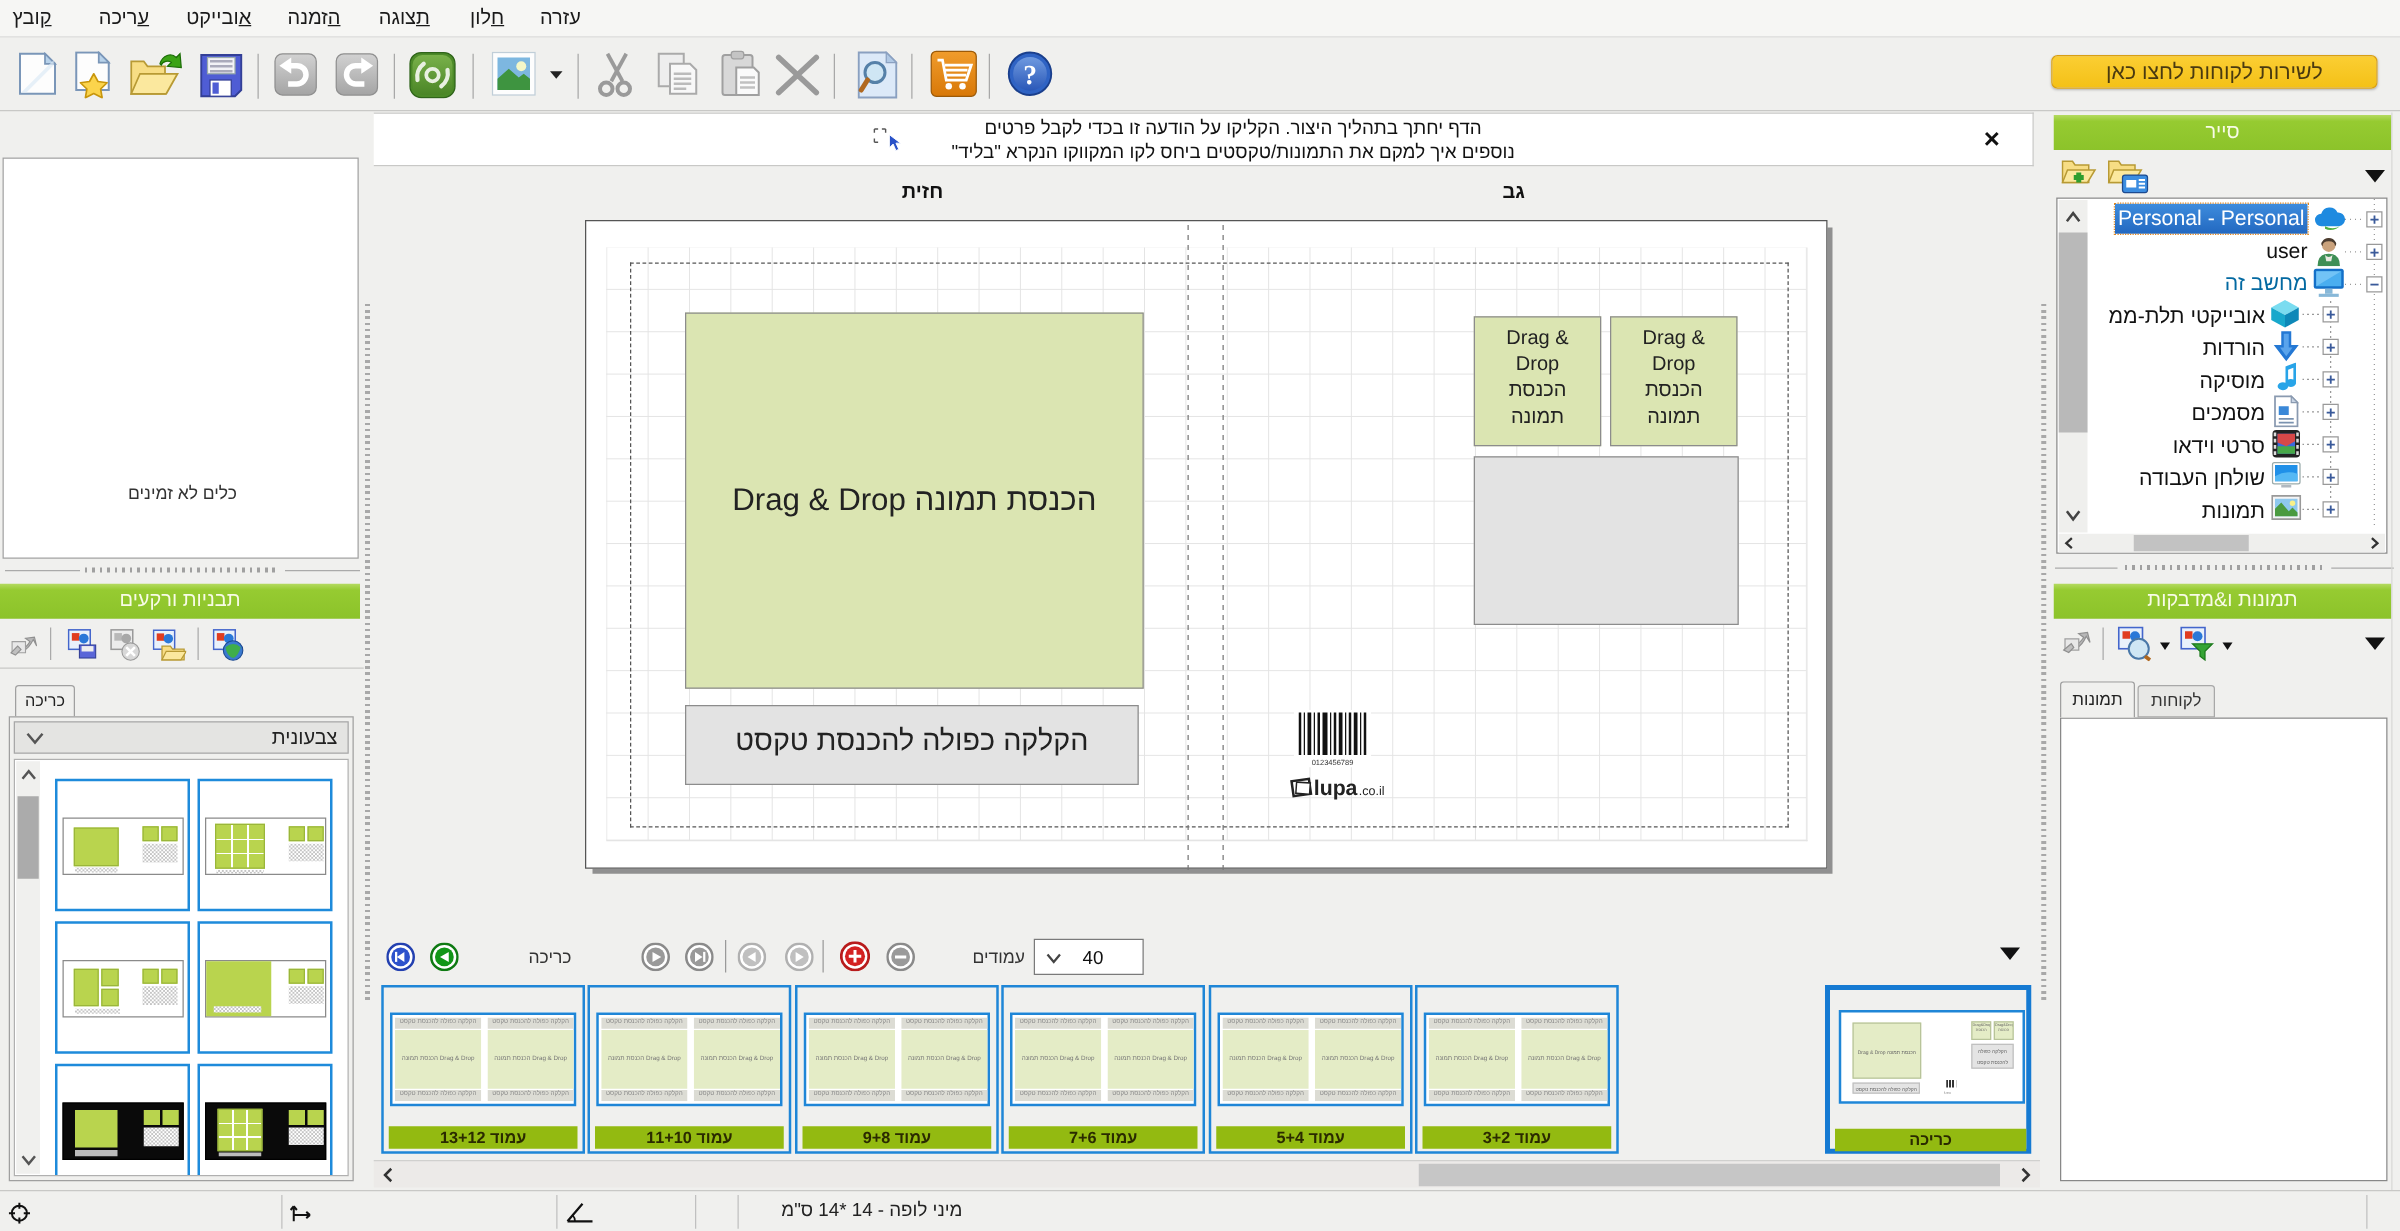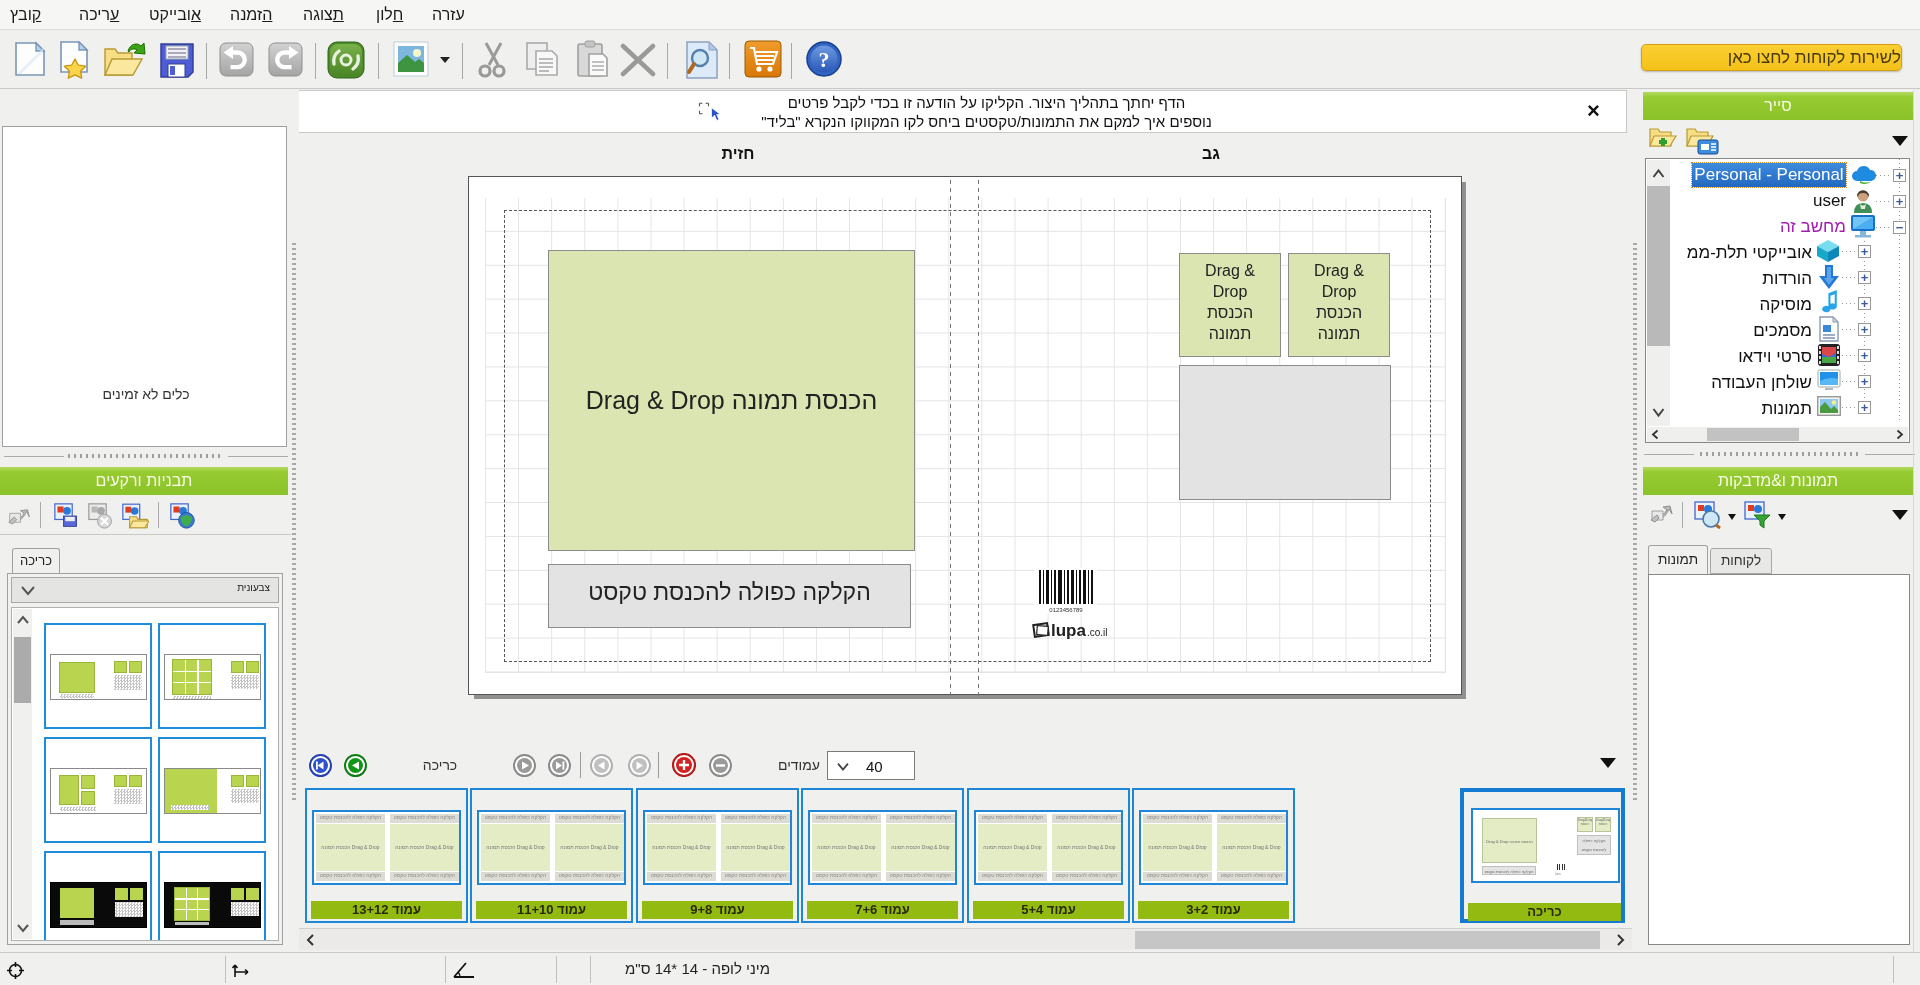--- a/index.html
+++ b/index.html
@@ -5,21 +5,21 @@
 * { margin:0; padding:0; box-sizing:border-box; }
 html,body { width:1920px; height:985px; overflow:hidden; }
 body { font-family:"Liberation Sans", sans-serif; background:#f0f0ee; position:relative; }
 .abs { position:absolute; }
 
 #menubar { left:0; top:0; width:1920px; height:30px; background:#f6f6f4; border-bottom:1px solid #dcdcda; }
 #menubar span { position:absolute; top:6px; font-size:16px; color:#1a1a1a; direction:rtl; }
 
 #toolbar { left:0; top:31px; width:1920px; height:58px; background:#f0f0ee; border-bottom:1px solid #c8c8c6; }
 .tsep { position:absolute; top:12px; width:1px; height:36px; background:#a8a8a8; }
-#csbtn { position:absolute; left:1641px; top:13px; width:261px; height:27px; background:linear-gradient(#fbce33,#f4c117); border:1px solid #d89f13; border-radius:5px; color:#4a3a10; font-size:17px; text-align:right; line-height:25px; direction:rtl; box-shadow:0 1px 2px rgba(0,0,0,.25); }
+#csbtn { position:absolute; left:1641px; top:13px; width:261px; height:27px; background:linear-gradient(#fbce33,#f4c117); border:1px solid #d89f13; border-radius:5px; color:#4a3a10; font-size:17px; text-align:center; line-height:25px; direction:rtl; box-shadow:0 1px 2px rgba(0,0,0,.25); }
 
 .greenhdr { background:linear-gradient(#b4da60 0%, #96cb31 18%, #8cc32a 100%); color:#f8fbe6; text-align:center; font-size:16px; height:28px; line-height:28px; }
 .whitebox { background:#fff; border:1px solid #a0a0a0; }
 .dotsplit { background-image:repeating-linear-gradient(90deg,#a0a0a0 0 2px,transparent 2px 6px); height:4px; }
 .vdotsplit { background-image:repeating-linear-gradient(0deg,#a8a8a8 0 2px,transparent 2px 5px); width:4px; }
 .tpl { position:absolute; width:108px; height:106px; border:2px solid #1e8bdb; background:#fff; }
 .mini { position:absolute; left:4px; top:29px; width:97px; height:46px; border:1px solid #8a8a8a; background:#fff; }
 .chk { background-image:repeating-conic-gradient(#c4c4c4 0 25%, #fff 0 50%); background-size:3px 3px; }
 .grid9 { background:#b9d44e; border:1px solid #9ab63a;
   background-image:linear-gradient(90deg, transparent 0 31%, #fff 31% 35%, transparent 35% 64%, #fff 64% 68%, transparent 68%),
@@ -237,21 +237,21 @@
  </svg>
  <div class="abs" style="left:0px;top:444px;width:291px;height:1px;background:#c8c8c6"></div>
 
  <div class="abs" style="left:12px;top:458px;width:48px;height:26px;background:#f0f0ee;border:1px solid #a0a0a0;border-bottom:none;border-radius:3px 3px 0 0;text-align:center;font-size:13px;color:#222;line-height:24px;">כריכה</div>
  <div class="abs" style="left:7px;top:483px;width:276px;height:372px;border:1px solid #a0a0a0;background:#f0f0ee;"></div>
 
  <div class="abs" style="left:11px;top:487px;width:268px;height:26px;background:#e4e4e2;border:1px solid #a8a8a8;">
    <svg class="abs" style="left:8px;top:7px" width="16" height="12" viewBox="0 0 16 12">
         <path d="M2 2 l6 7 6-7" fill="none" stroke="#555" stroke-width="2"></path>
       </svg>
-   <div class="abs" style="right:8px;top:4px;font-size:10px;color:#222;direction:rtl;">צבעונית</div>
+   <div class="abs" style="right:8px;top:4px;font-size:16px;color:#222;direction:rtl;">צבעונית</div>
  </div>
 
  <div class="abs whitebox" style="left:11px;top:517px;width:268px;height:334px;border-color:#b0b0b0;"></div>
 
  <div class="abs" style="left:13px;top:519px;width:19px;height:330px;background:#f0f0ee;">
    <svg class="abs" style="left:4px;top:6px" width="12" height="10" viewBox="0 0 12 10">
         <path d="M1 8 l5-6 5 6" fill="none" stroke="#555" stroke-width="2"></path>
       </svg>
    <div class="abs" style="left:1px;top:28px;width:17px;height:66px;background:#ababab;"></div>
    <svg class="abs" style="left:4px;top:314px" width="12" height="10" viewBox="0 0 12 10">
@@ -600,21 +600,21 @@
 
   <div class="hdot" style="left:230px;top:68px;"></div>
   <div class="exp" style="left:247px;top:62px;">−</div>
   <svg class="abs" style="left:204px;top:55px" width="26" height="25" viewBox="0 0 26 25">
     <rect x="1" y="1" width="24" height="16" rx="2" fill="#1470c8"></rect>
     <rect x="3" y="3" width="20" height="12" fill="#4aaef0"></rect>
     <path d="M3 3 l20 0 -20 12z" fill="#7cc8f8" opacity=".8"></path>
     <rect x="10" y="17" width="6" height="4" fill="#88b8d8"></rect>
     <rect x="5" y="21" width="16" height="2.5" fill="#88b8d8"></rect>
   </svg>
-  <div class="abs" style="left:100px;top:58px;width:100px;font-size:17px;color:#a21caf;text-align:right;direction:rtl;">מחשב זה</div>
+  <div class="abs" style="left:100px;top:58px;width:100px;font-size:17px;color:#0369a1;text-align:right;direction:rtl;">מחשב זה</div>
 
   <div class="hdot" style="left:196px;top:92px;"></div>
   <div class="exp" style="left:212px;top:86px;">+</div>
   <svg class="abs" style="left:170px;top:80px" width="24" height="24" viewBox="0 0 24 24">
     <path d="M12 1 L23 7 12 13 1 7z" fill="#7adcf0"></path>
     <path d="M1 7 L12 13 V23 L1 17z" fill="#18a8cc"></path>
     <path d="M23 7 L12 13 V23 L23 17z" fill="#0d88b8"></path>
   </svg>
   <div class="abs" style="left:26px;top:84px;width:140px;font-size:17px;color:#111;text-align:right;direction:rtl;">אובייקטי תלת-ממ</div>
 

